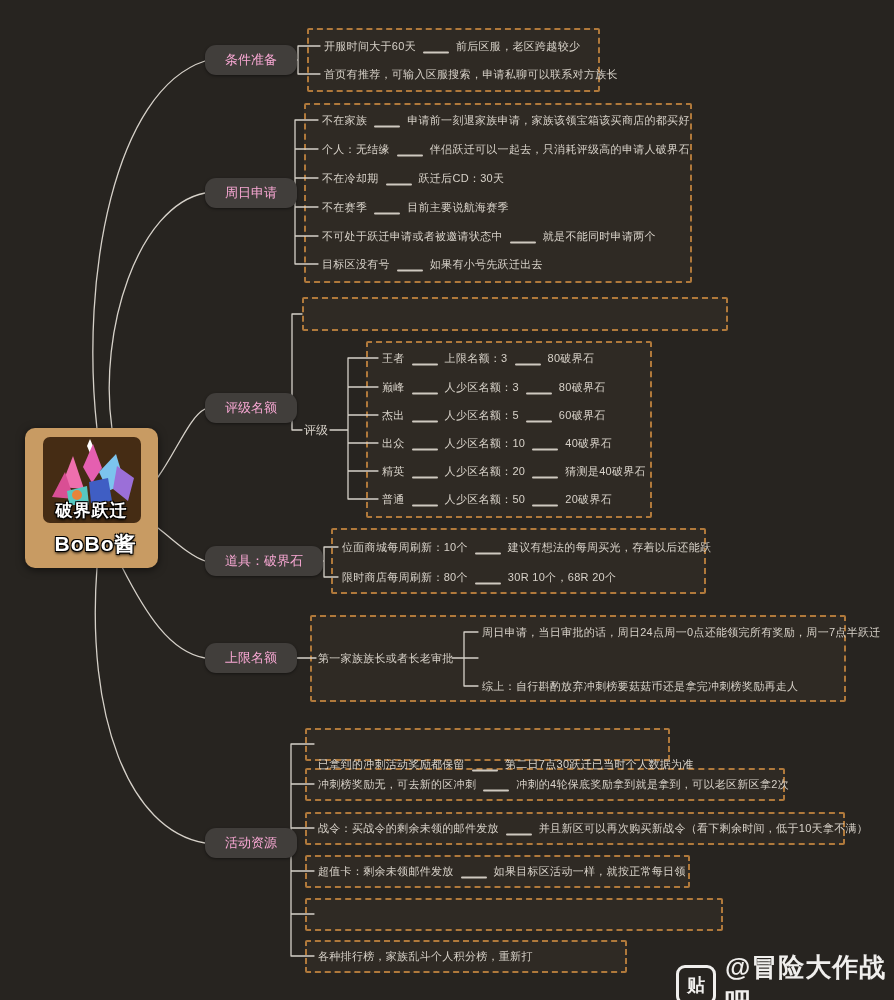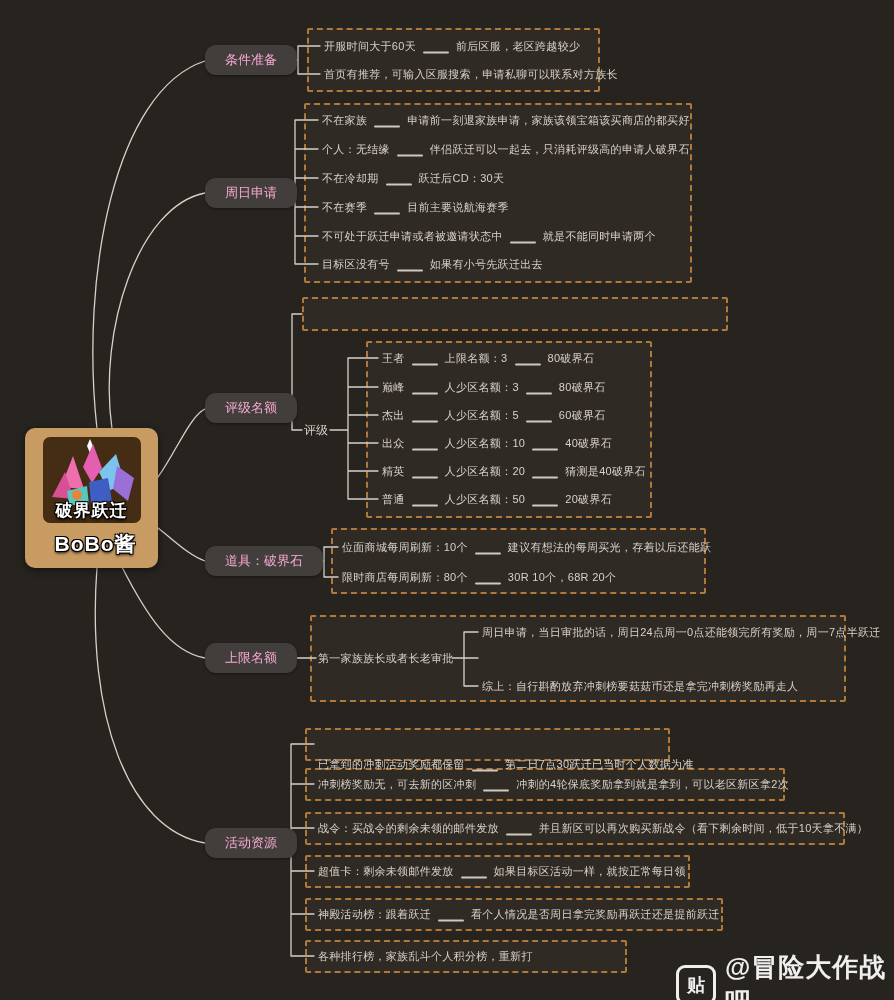--- a/index.html
+++ b/index.html
@@ -255,25 +255,20 @@
   <div class="row" style="left:318px;top:828px">
     <span>战令：买战令的剩余未领的邮件发放</span>
     <span class="d"></span>
     <span>并且新区可以再次购买新战令（看下剩余时间，低于10天拿不满）</span>
   </div>
   <div class="row" style="left:318px;top:871px">
     <span>超值卡：剩余未领邮件发放</span>
     <span class="d"></span>
     <span>如果目标区活动一样，就按正常每日领</span>
   </div>
-  <div class="row" style="left:318px;top:914px">
-    <span>神殿活动榜：跟着跃迁</span>
-    <span class="d"></span>
-    <span>看个人情况是否周日拿完奖励再跃迁还是提前跃迁</span>
-  </div>
   <div class="row" style="left:318px;top:956px">
     <span>各种排行榜，家族乱斗个人积分榜，重新打</span>
   </div>
 
   <div class="watermark">
     <div class="wm-icon">贴</div>
     <div class="wm-text">@冒险大作战吧</div>
   </div>
 
 </div>

